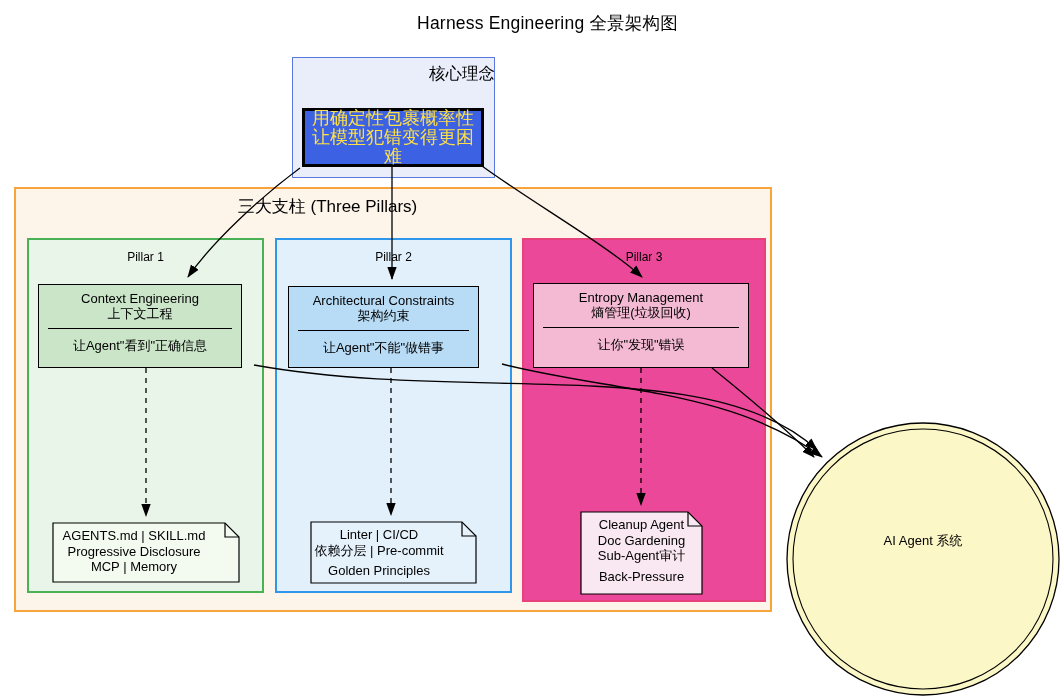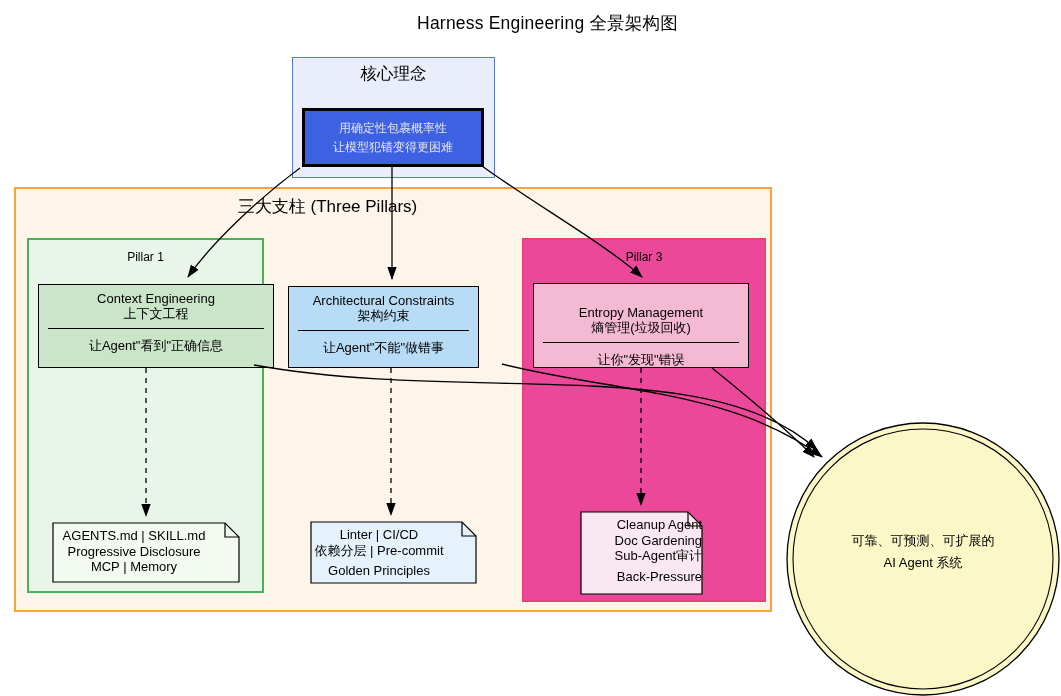--- a/index.html
+++ b/index.html
@@ -7,51 +7,51 @@
     position:relative;width:1061px;height:696px;background:#ffffff;
     font-family:"Liberation Sans","DejaVu Sans",sans-serif;color:#000;overflow:hidden;
   }
   .abs{position:absolute;box-sizing:border-box;}
   .ctr{text-align:center;}
 
   .diagram-title{left:0;top:11px;width:1061px;font-size:17.5px;font-weight:500;letter-spacing:0.2px;padding-left:34px;}
 
   
   .core-box{left:292px;top:57px;width:203px;height:121px;background:#EAEEFB;border:1.5px solid #5A78E0;}
-  .core-label{left:292px;top:63px;width:203px;font-size:16.5px;}
+  .core-label{left:292px;top:63px;width:203px;font-size:16.5px;text-align:right;}
   .core-node{
     left:302px;top:108px;width:182px;height:59px;background:#3D61E3;border:3px solid #000;
-    color:#e5e5e5;font-size:12px;line-height:19px;display:flex;flex-direction:column;justify-content:center;
+    color:#fde047;font-size:18px;line-height:19px;display:flex;flex-direction:column;justify-content:center;
   }
 
   
   .pillars-box{left:14px;top:187px;width:758px;height:425px;background:#FDF4EA;border:2px solid #F8A43C;}
   .pillars-label{left:14px;top:195px;width:627px;font-size:17px;}
 
   .pillar{border-width:2px;border-style:solid;}
   .pillar1{left:27px;top:238px;width:237px;height:355px;background:#E9F5E9;border-color:#4AB254;}
   .pillar2{left:275px;top:238px;width:237px;height:355px;background:#E2F0FB;border-color:#2E97EB;}
   .pillar3{left:522px;top:238px;width:244px;height:364px;background:#ec4899;border-color:#E8427D;}
   .pillar-label{width:100%;font-size:12px;position:absolute;top:10px;left:0;}
 
   .pillar-node{
     border:1.2px solid #000;font-size:13px;line-height:15px;
     display:flex;flex-direction:column;align-items:center;padding-top:6px;
   }
-  .node1{left:38px;top:284px;width:236px;height:84px;background:#CBE5C9;}
+  .node1{left:38px;top:284px;width:204px;height:84px;background:#CBE5C9;}
   .node2{left:288px;top:286px;width:191px;height:82px;background:#B8DCF6;}
-  .node3{left:533px;top:283px;width:216px;height:85px;background:#F5BAD3;justify-content:flex-end;}
+  .node3{left:533px;top:283px;width:216px;height:85px;background:#F5BAD3;}
   .node-divider{width:calc(100% - 18px);border-top:1px solid #000;margin-top:7px;}
   .node-effect{margin-top:9px;}
 
   
   .note-text{font-size:13px;line-height:15.5px;z-index:4;display:flex;flex-direction:column;justify-content:flex-start;}
   .note1-text{left:41px;top:528px;width:186px;}
   .note2-text{left:311px;top:527px;width:136px;}
-  .note3-text{left:581px;top:517px;width:121px;text-align:right;}
+  .note3-text{left:581px;top:517px;width:121px;}
   .note-footer{margin-top:5px;}
 
   
   .outcome-text{left:786px;top:530px;width:274px;font-size:13px;line-height:22px;z-index:4;}
 
   .edge-layer{position:absolute;left:0;top:0;width:1061px;height:696px;z-index:3;pointer-events:none;}
 </style>
 </head>
 <body>
 
@@ -72,20 +72,23 @@
   <div class="abs pillar pillar1">
     <div class="ctr pillar-label">Pillar 1</div>
   </div>
   <div class="abs ctr pillar-node node1">
     <span>Context Engineering</span>
     <span>上下文工程</span>
     <span class="node-divider"></span>
     <span class="node-effect">让Agent"看到"正确信息</span>
   </div>
 
+  <div class="abs pillar pillar2">
+    <div class="ctr pillar-label">Pillar 2</div>
+  </div>
   <div class="abs ctr pillar-node node2">
     <span>Architectural Constraints</span>
     <span>架构约束</span>
     <span class="node-divider"></span>
     <span class="node-effect">让Agent"不能"做错事</span>
   </div>
 
   <div class="abs pillar pillar3">
     <div class="ctr pillar-label">Pillar 3</div>
   </div>
@@ -139,17 +142,16 @@
     <span class="note-footer">Golden Principles</span>
   </div>
   <div class="abs ctr note-text note3-text">
     <span>Cleanup Agent</span>
     <span>Doc Gardening</span>
     <span>Sub-Agent审计</span>
     <span class="note-footer">Back-Pressure</span>
   </div>
 
   <div class="abs ctr outcome-text">
-    <div>可靠、可预测、可扩展的</div>
     <div>AI Agent 系统</div>
   </div>
 
 </div>
 
 </body></html>

